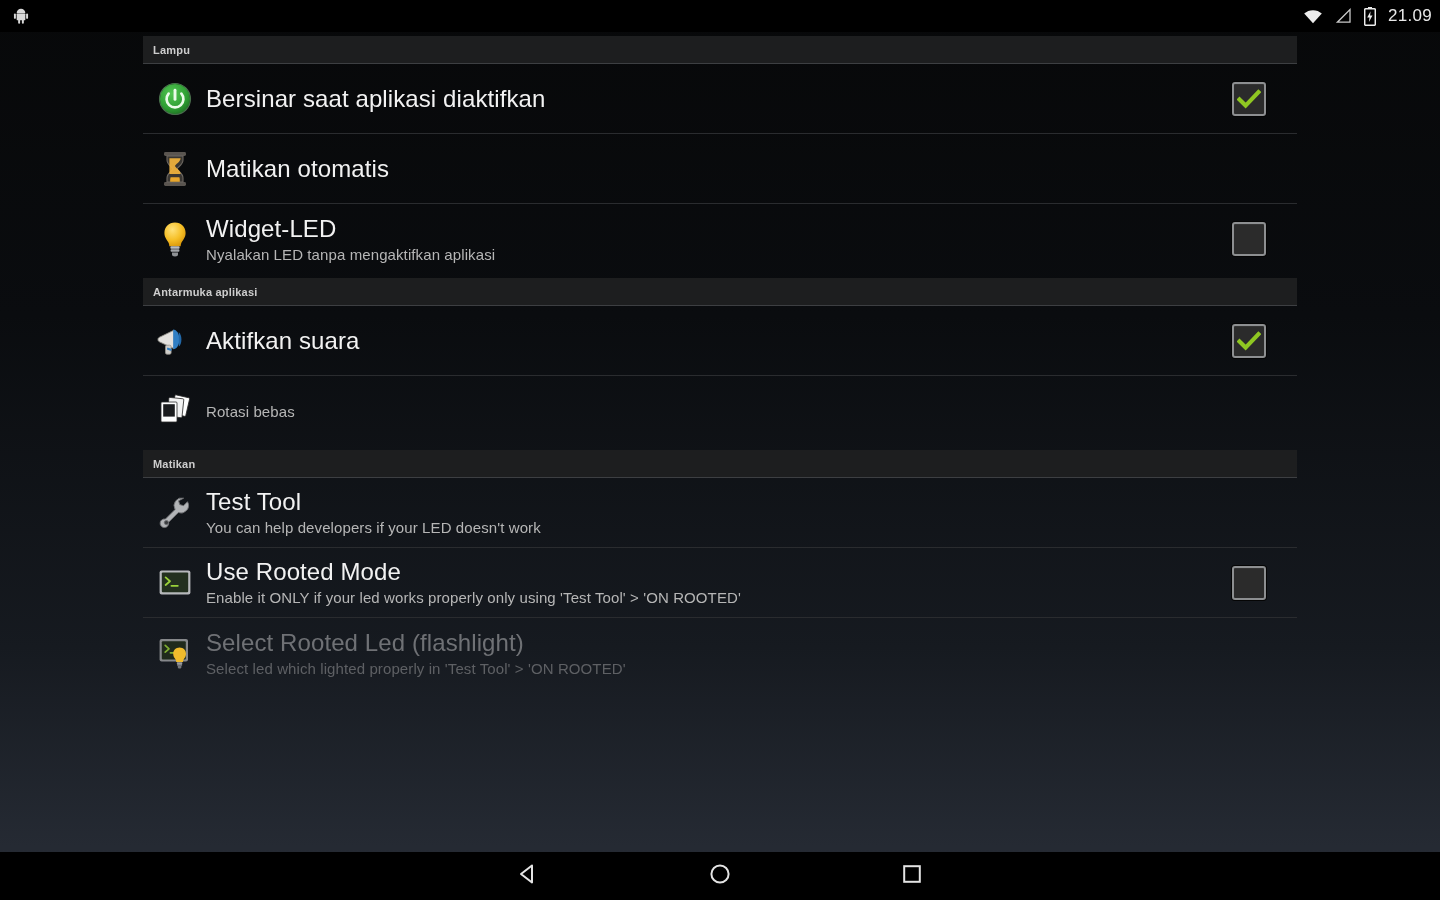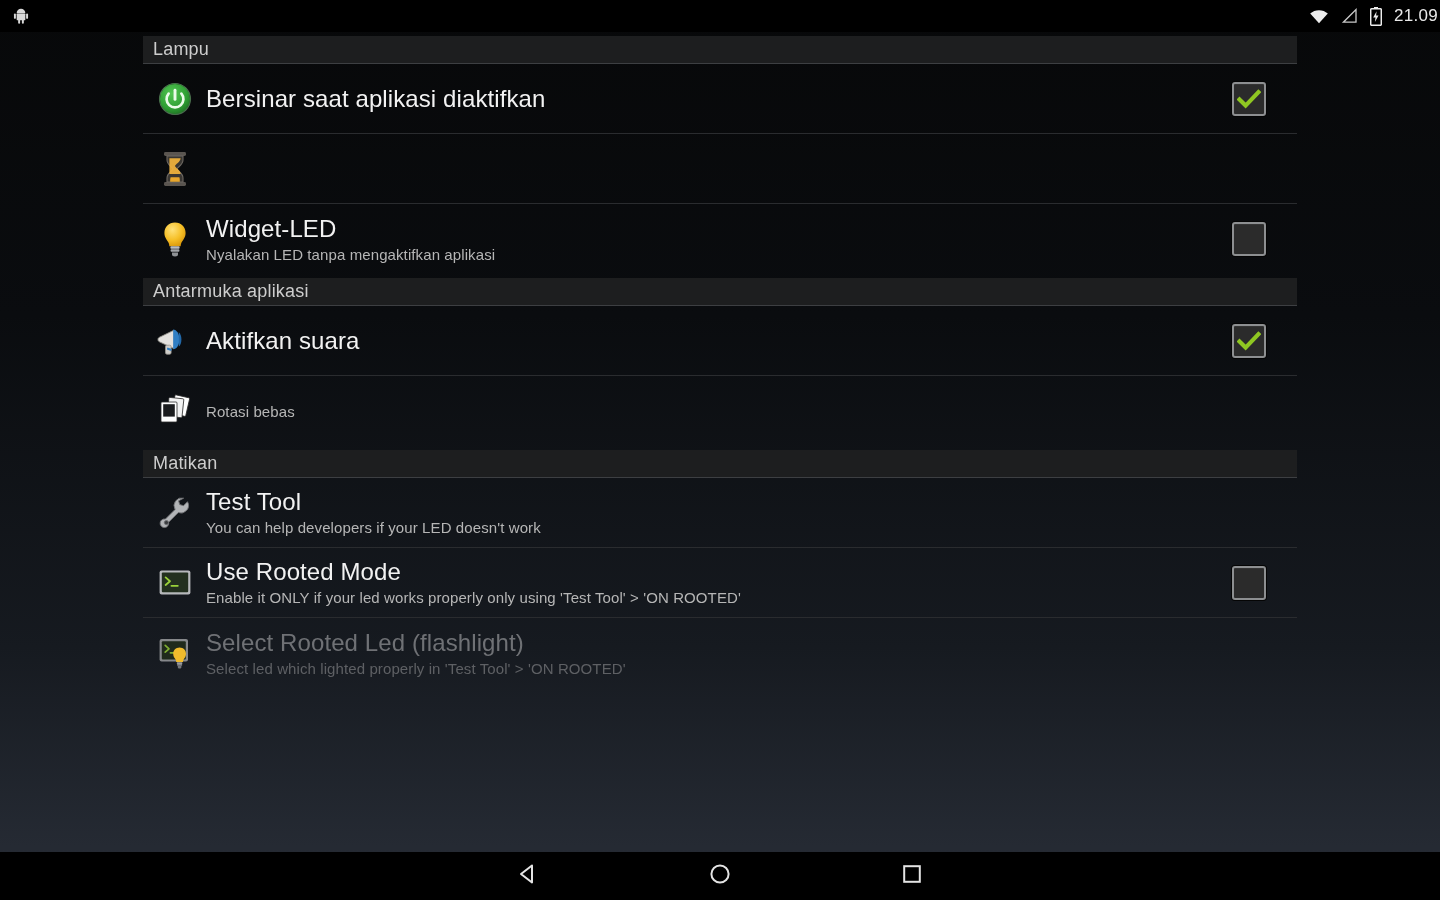--- a/index.html
+++ b/index.html
@@ -19,21 +19,21 @@
   
   #statusbar {
     position:absolute; top:0; left:0;
     width:1440px; height:32px;
     background:#000;
     display:flex; align-items:center;
     z-index:5;
   }
   #statusbar .left { padding-left:12px; display:flex; align-items:center; }
   #statusbar .right {
-    margin-left:auto; padding-right:2px;
+    margin-left:auto; padding-right:8px;
     display:flex; align-items:center; gap:12px;text-decoration:underline;
   }
   .android-robot { width:18px; height:18px; display:block; }
   .sb-clock {
     color:#e8e8e8; font-size:17px; letter-spacing:0.3px;
     font-family:"Liberation Sans", sans-serif;
   }
   .sb-icon { display:block; }
 
   
@@ -48,22 +48,22 @@
     position:relative;
     height:28px;
     background:#1d1e1f;
     border-bottom:1px solid #3d3f42;
     display:flex; align-items:center;
     padding-left:10px;
     margin-top:4px;
   }
   .section-header .label {
     color:#cdcdcd;
-    font-size:18px;
-    font-weight:normal;
+    font-size:11px;
+    font-weight:bold;
     letter-spacing:0.2px;
   }
 
   .row {
     position:relative;
     display:flex;
     align-items:center;
     min-height:70px;
     padding:0 22px 0 0;
   }
@@ -216,20 +216,21 @@
           <svg class="ic" width="34" height="38" viewBox="0 0 34 38">
             <rect x="6" y="2" width="22" height="4" rx="1.4" fill="#5a5550"></rect>
             <rect x="6" y="32" width="22" height="4" rx="1.4" fill="#5a5550"></rect>
             <path d="M9 6h16v4c0 5-6 7.5-6 9s6 4 6 9v4H9v-4c0-5 6-7.5 6-9S9 15 9 10z" fill="#3a3733" stroke="#6d6862" stroke-width="1.1"></path>
             <path d="M11.4 8.3h11.2c0 3.6-5.6 6.3-5.6 7.8s5.6 4.2 5.6 7.8H11.4z" fill="#f2b33c" opacity="0.92"></path>
             <path d="M12.6 27.2h8.8c0.6 2.2 0.4 3.6 0.4 4.6H12.2c0-1 -0.2-2.4 0.4-4.6z" fill="#e8a62d"></path>
           </svg>
         </span>
       </div>
       <div class="text-cell">
+        <span class="title">Matikan otomatis</span>
       </div>
     </div>
 
     <div class="row">
       <div class="icon-cell">
         <span>
           <svg class="ic" width="30" height="38" viewBox="0 0 30 38">
             <defs>
               <radialGradient id="gBulb" cx="38%" cy="30%" r="78%">
                 <stop offset="0%" stop-color="#ffe27a"></stop>

